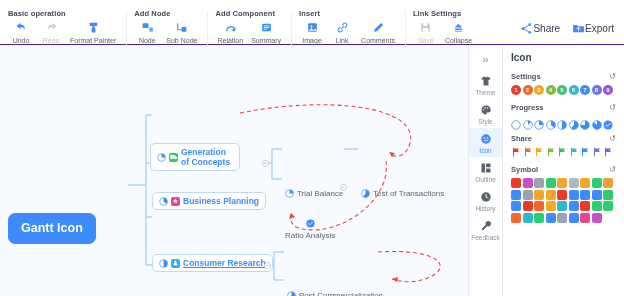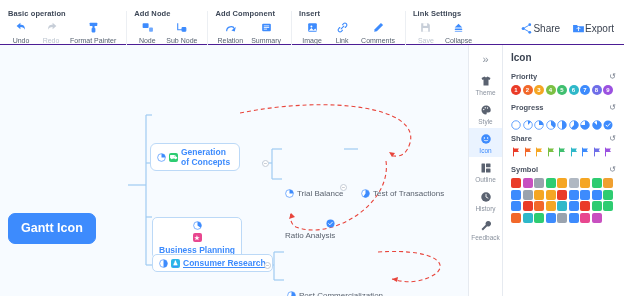--- a/index.html
+++ b/index.html
@@ -46,21 +46,21 @@
   .node {
     position: absolute; background: #fff; border: 1px solid #bcd9f7; border-radius: 5px;
     display: flex; align-items: center; gap: 3px; padding: 3px 6px;
     font-size: 8.5px; font-weight: bold; color: #3d8bfd; white-space: nowrap;
     cursor: pointer;
   }
   .node.root {
     background: #3d8bfd; border-color: #3d8bfd; color: #fff;
     font-size: 12.5px; padding: 7px 12px; border-radius: 7px;
   }
-  .node.leaf { border: none; background: transparent; color: #5b636f; font-weight: normal; font-size: 8px; padding: 2px 3px; align-items: flex-end; }
+  .node.leaf { border: none; background: transparent; color: #5b636f; font-weight: normal; font-size: 8px; padding: 2px 3px; }
   .node .txt { line-height: 1.18; }
   .node .txt.two { white-space: normal; width: 52px; }
 
   .prog { width: 9px; height: 9px; border-radius: 50%; flex: 0 0 auto; }
   .badge {
     width: 9px; height: 9px; border-radius: 2px; flex: 0 0 auto;
     display: flex; align-items: center; justify-content: center; color: #fff; font-size: 6px; line-height: 1;
   }
   .collapse-dot {
     position: absolute; width: 7px; height: 7px; border-radius: 50%;
@@ -297,29 +297,29 @@
             <path d="M386 116 C 392 160, 330 196, 296 182 C 290 179, 290 172, 291 168"></path>
             <path d="M291 168 l 4 4 l -6 2 z" fill="#e8453c" stroke="none"></path>
             <path d="M378 207 C 440 203, 452 222, 430 232 C 412 240, 400 236, 392 234"></path>
             <path d="M392 234 l 6 -2 l -1 5 z" fill="#e8453c" stroke="none"></path>
           </g>
         </svg>
         <div id="canvas-nodes">
             <div class="node root" style="left: 8px; top: 168px;">
               <span class="txt">Gantt Icon</span>
             </div>
-            <div class="node" style="left: 150px; top: 98px; border-radius: 6px;">
+            <div class="node" style="left: 150px; top: 98px;">
               <span class="prog"><svg width="9" height="9" viewBox="0 0 20 20">
                   <circle cx="10" cy="10" r="8.6" fill="#fff" stroke="#3d8bfd" stroke-width="1.5"></circle>
                   <path d="M10 10 L10 1.4 A8.6 8.6 0 0 1 18.60 10.00 Z" fill="#3d8bfd"></path>
                 </svg></span>
               <span class="badge" style="background: rgb(46, 204, 113);">⛟</span>
               <span class="txt two">Generation of Concepts</span>
             </div>
-            <div class="node" style="left: 152px; top: 172px; flex-direction: column;">
+            <div class="node" style="left: 152px; top: 147px;">
               <span class="prog"><svg width="9" height="9" viewBox="0 0 20 20">
                   <circle cx="10" cy="10" r="8.6" fill="#fff" stroke="#3d8bfd" stroke-width="1.5"></circle>
                   <path d="M10 10 L10 1.4 A8.6 8.6 0 0 1 16.96 15.05 Z" fill="#3d8bfd"></path>
                 </svg></span>
               <span class="badge" style="background: rgb(232, 71, 143);">★</span>
               <span class="txt">Business Planning</span>
             </div>
             <div class="node" style="left: 152px; top: 209px; text-decoration: underline;">
               <span class="prog"><svg width="9" height="9" viewBox="0 0 20 20">
                   <circle cx="10" cy="10" r="8.6" fill="#fff" stroke="#3d8bfd" stroke-width="1.5"></circle>
@@ -423,21 +423,21 @@
             </span>
             <span class="lbl">Feedback</span>
           </div>
         </div>
     </div>
 
     <div class="panel">
       <div class="panel-title">Icon</div>
       <div id="panel-sections">
           <div class="sec-head">
-            <span class="sec-name">Priority</span>
+            <span class="sec-name">Settings</span>
             <span class="reset-icon">↺</span>
           </div>
           <div class="row">
             <div class="pr-chip" style="background: rgb(234, 59, 40);">1</div>
             <div class="pr-chip" style="background: rgb(242, 104, 42);">2</div>
             <div class="pr-chip" style="background: rgb(245, 166, 35);">3</div>
             <div class="pr-chip" style="background: rgb(123, 192, 67);">4</div>
             <div class="pr-chip" style="background: rgb(63, 191, 111);">5</div>
             <div class="pr-chip" style="background: rgb(47, 184, 201);">6</div>
             <div class="pr-chip" style="background: rgb(61, 139, 253);">7</div>

